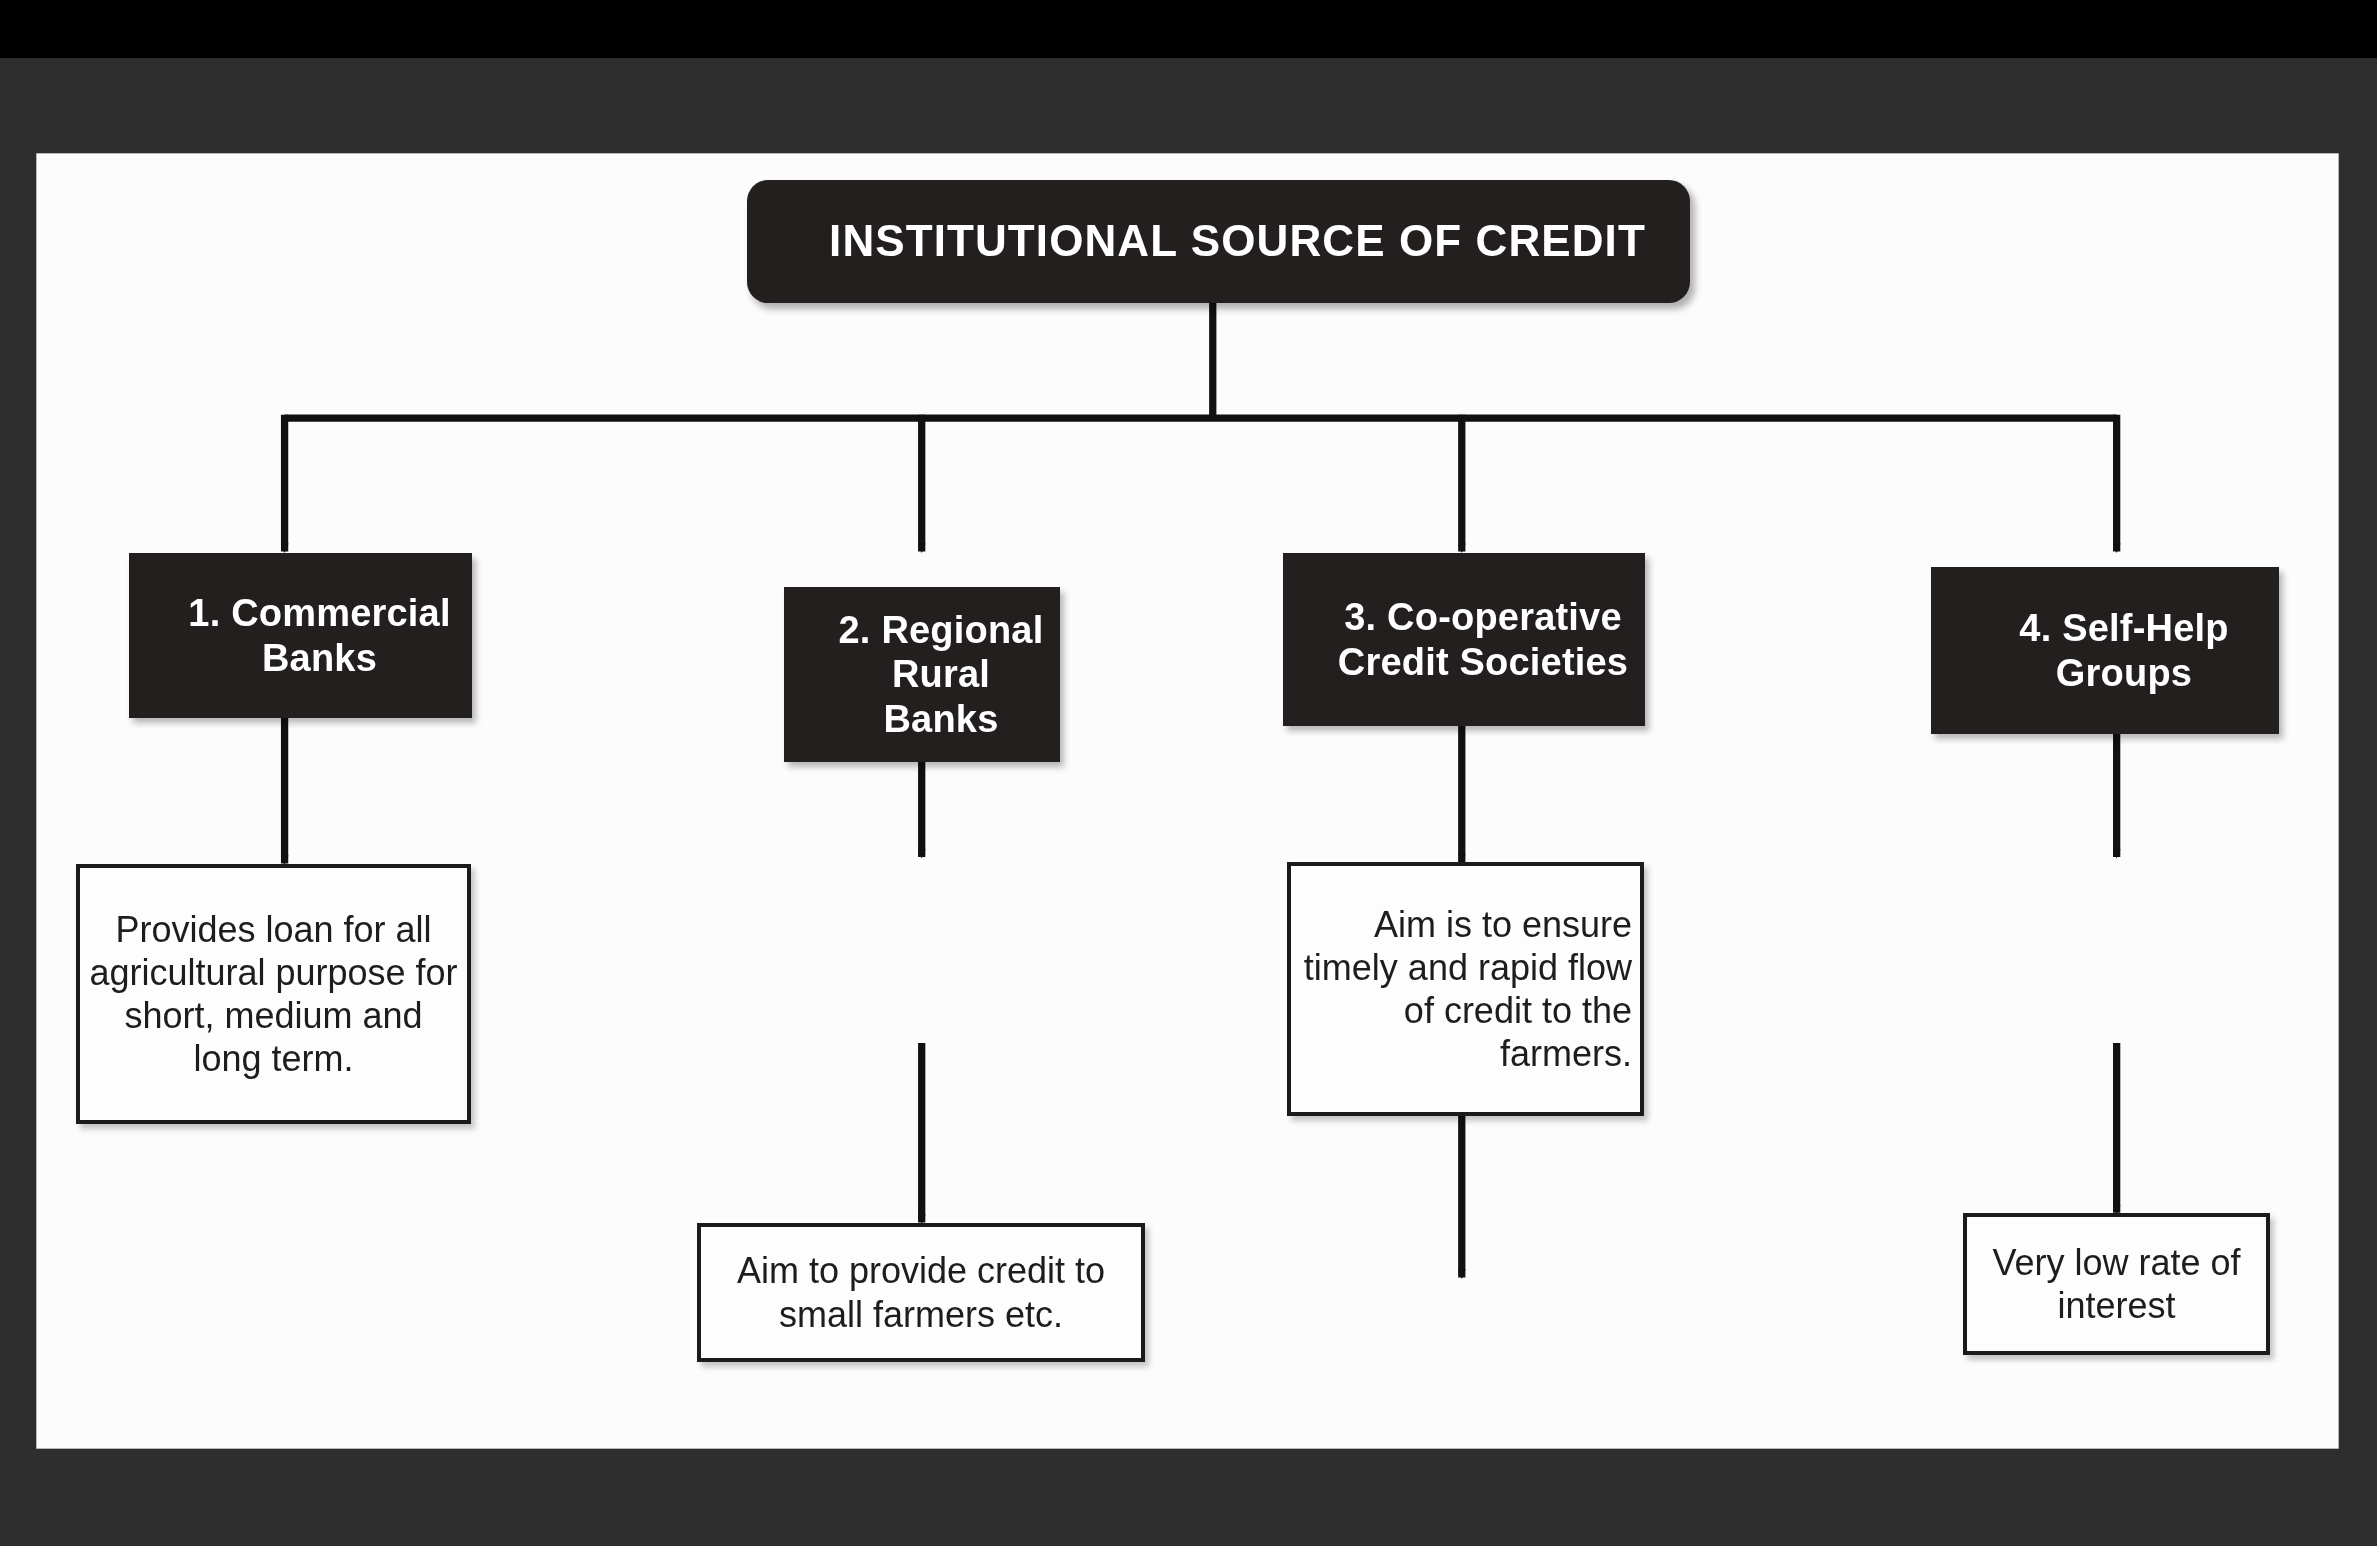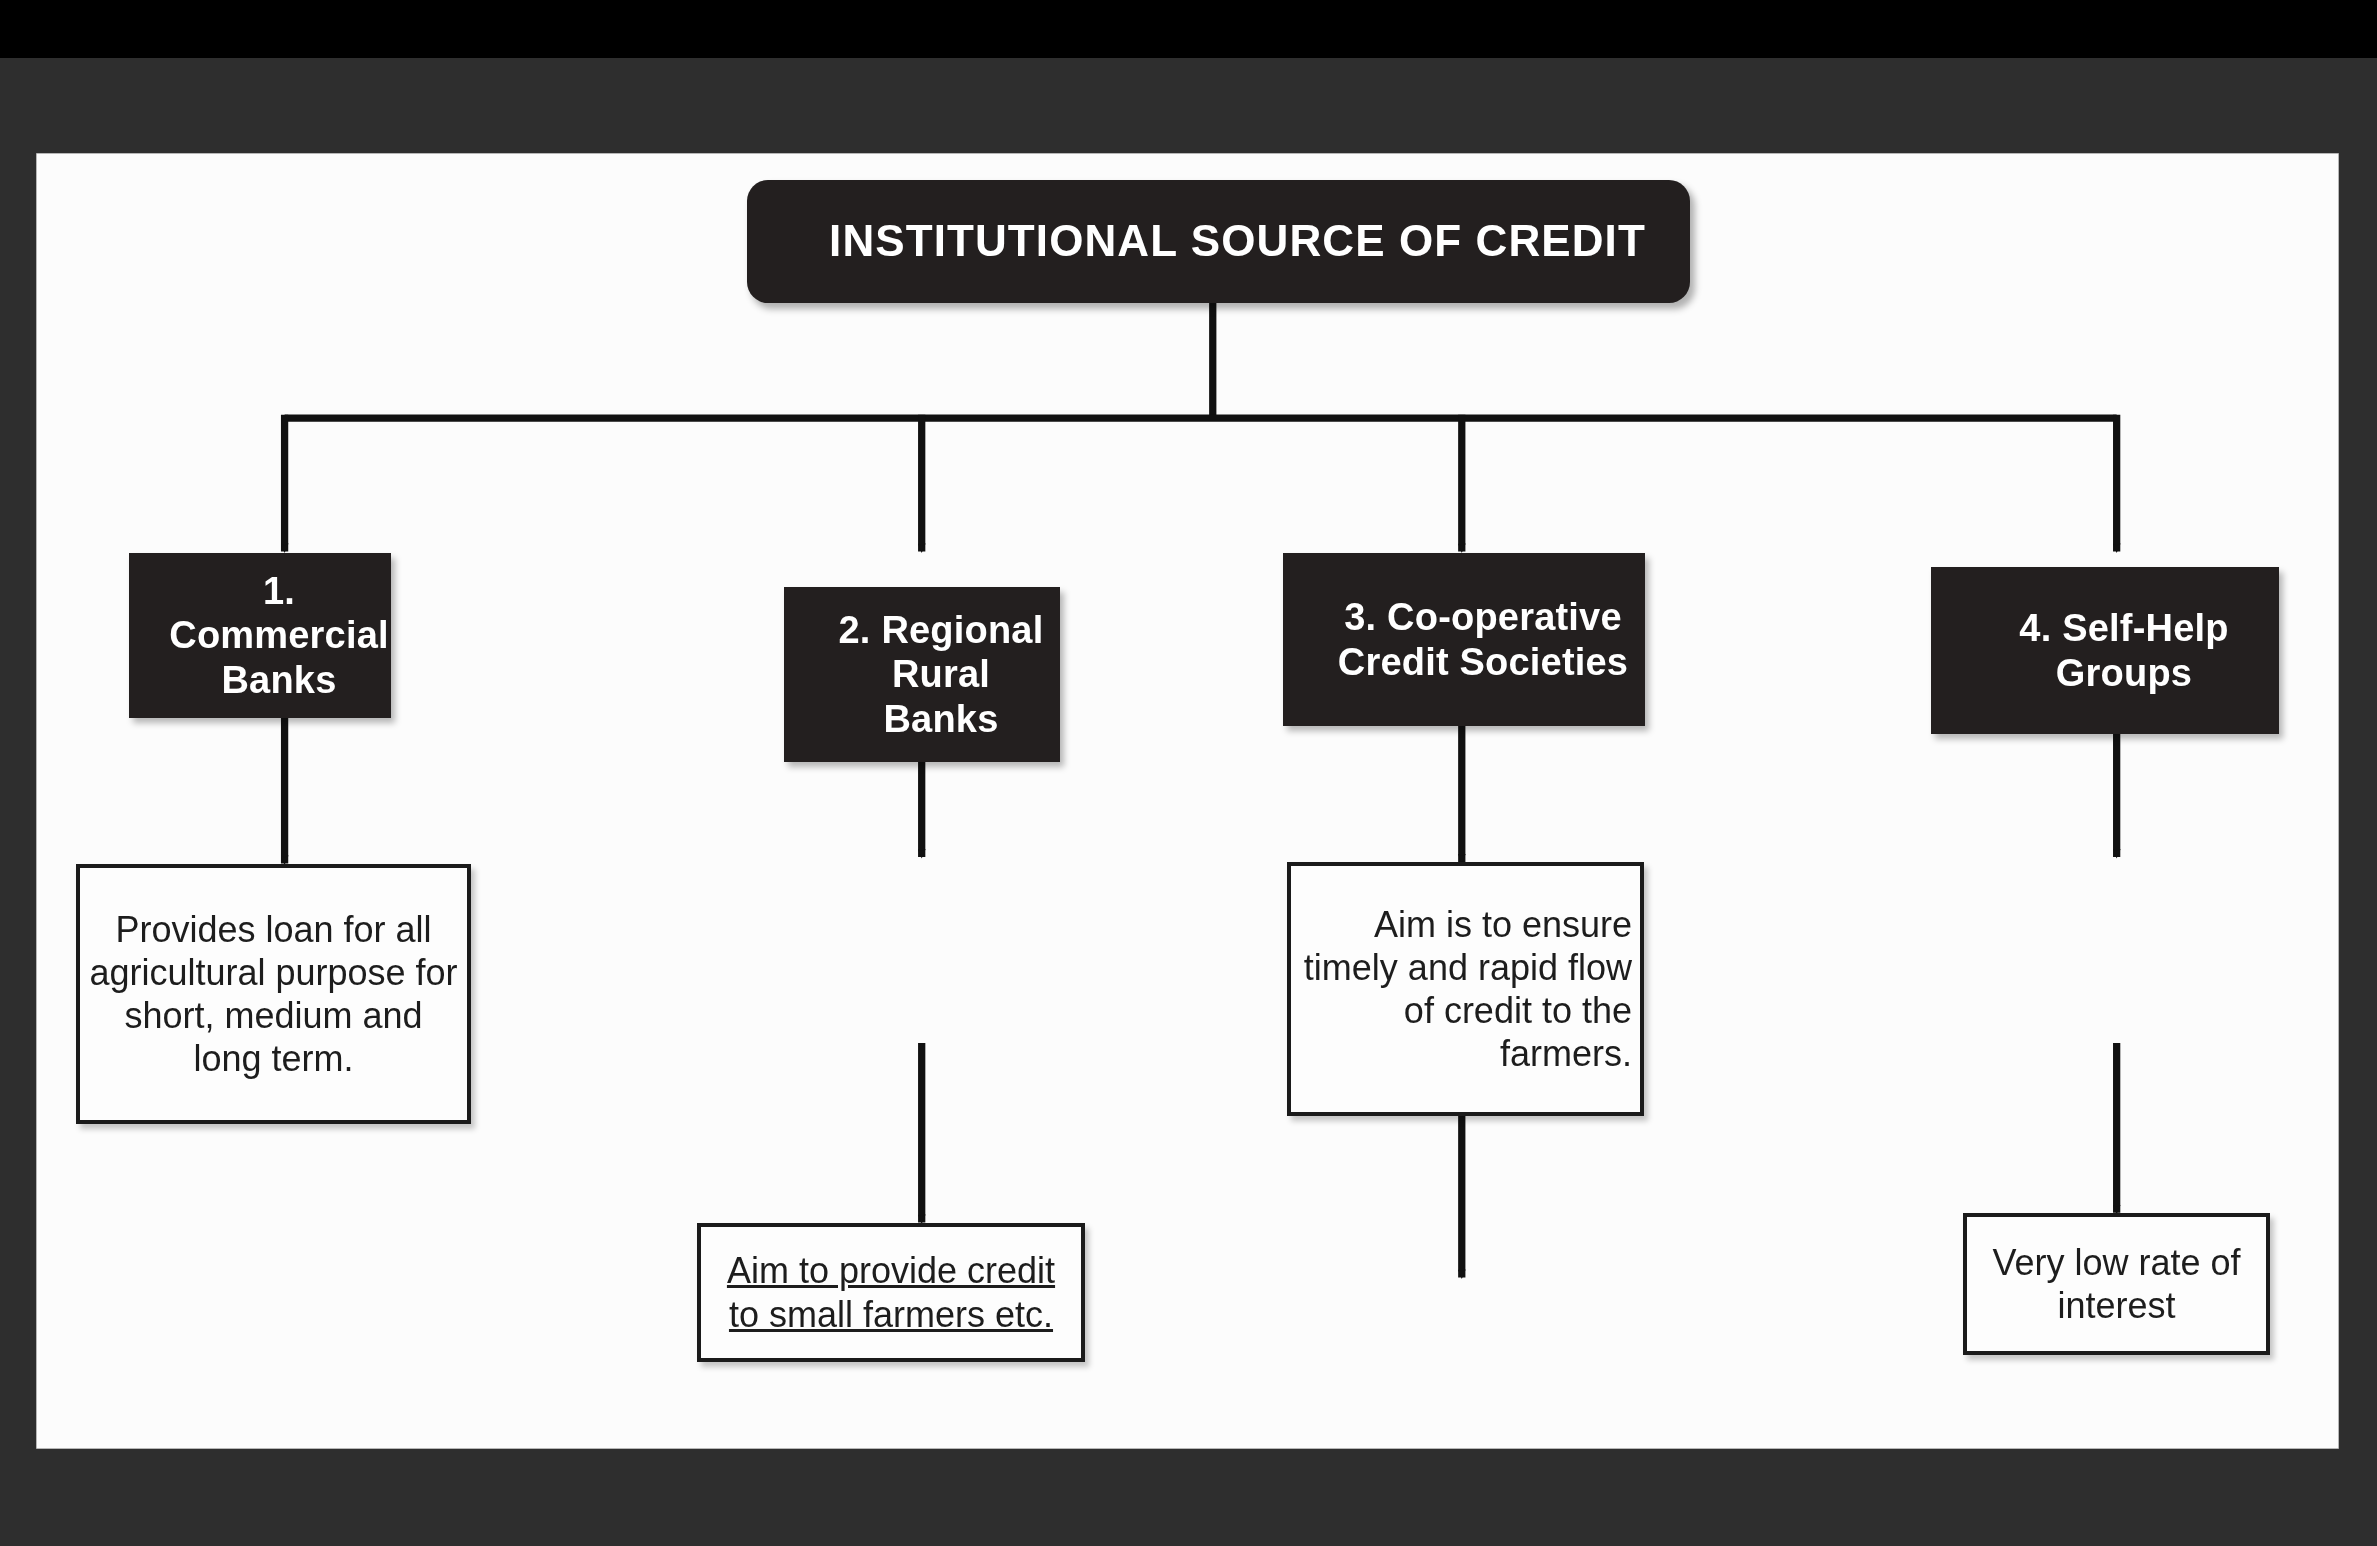--- a/index.html
+++ b/index.html
@@ -117,21 +117,21 @@
       <line x1="1140" y1="1290" x2="1140" y2="1512"></line>
       <line x1="1808" y1="1380" x2="1808" y2="1580"></line>
       <line x1="2618" y1="1290" x2="2618" y2="1500"></line>
     </g>
   </svg>
 
   <div class="node dark title-node" style="left:747px; top:180px; width:943px; height:123px;">
     <span>INSTITUTIONAL SOURCE OF CREDIT</span>
   </div>
 
-  <div class="node dark cat-node" style="left:129px; top:553px; width:262px; height:165px;">
+  <div class="node dark cat-node" style="left:129px; top:553px; width:343px; height:165px;">
     <span>1. Commercial Banks</span>
   </div>
 
   <div class="node dark cat-node" style="left:784px; top:553px; width:276px; height:175px;margin-top:34px;">
     <span>2. Regional Rural Banks</span>
   </div>
 
   <div class="node dark cat-node" style="left:1283px; top:553px; width:362px; height:173px;">
     <span>3. Co-operative Credit Societies</span>
   </div>
@@ -143,21 +143,21 @@
   <div class="node light" style="left:76px; top:864px; width:395px; height:260px;">
     <span>Provides loan for all agricultural purpose for short, medium and long term.</span>
   </div>
 
 
   <div class="node light" style="left:1287px; top:862px; width:357px; height:254px;text-align:right;">
     <span>Aim is to ensure timely and rapid flow of credit to the farmers.</span>
   </div>
 
 
-  <div class="node light" style="left:697px; top:1223px; width:388px; height:139px;text-decoration:underline;">
+  <div class="node light" style="left:697px; top:1223px; width:448px; height:139px;">
     <span>Aim to provide credit to small farmers etc.</span>
   </div>
 
 
   <div class="node light" style="left:1963px; top:1213px; width:307px; height:142px;">
     <span>Very low rate of interest</span>
   </div>
 
 </div>
 

